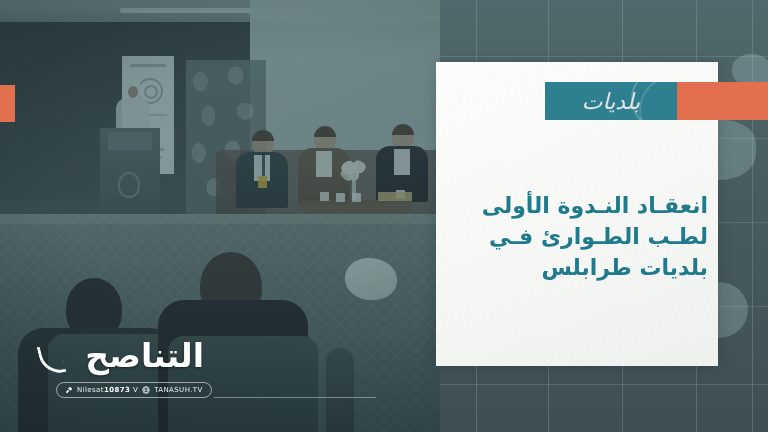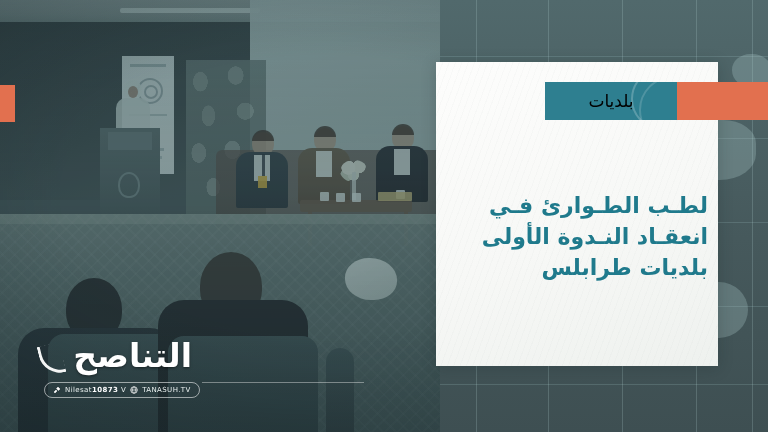--- a/index.html
+++ b/index.html
@@ -144,42 +144,42 @@
 
   
   .badge-row{position:absolute;left:545px;top:82px;height:38px;display:flex;align-items:stretch;}
   .badge{position:relative;min-width:100px;height:38px;background:#2e7f90;
     display:flex;align-items:center;justify-content:center;overflow:hidden;
     padding:0 16px;}
   .badge-arc{position:absolute;right:-16px;top:-14px;width:58px;height:58px;
     border:2px solid rgba(255,255,255,.22);border-radius:50%;}
   .badge-arc2{position:absolute;right:-30px;top:-6px;width:64px;height:64px;
     border:2px solid rgba(255,255,255,.16);border-radius:50%;}
-  .badge-text{position:relative;color:#000000;font-size:17px;direction:rtl;letter-spacing:.3px;z-index:2;}
+  .badge-text{position:relative;color:#e5e5e5;font-size:22px;direction:rtl;letter-spacing:.3px;z-index:2;font-style:italic;}
   .badge-bar{width:132px;height:38px;background:#e2704f;}
 
   
   .left-accent{position:absolute;left:0;top:85px;width:15px;height:37px;background:#e2704f;}
 
   
   .headline{position:absolute;right:60px;top:190px;width:266px;
     direction:rtl;text-align:right;color:#1f7a8c;
     font-size:22px;line-height:1.42;font-weight:bold;letter-spacing:.2px;}
   .headline div{white-space:nowrap;}
 
   
   .logo-block{position:absolute;left:40px;top:336px;width:200px;height:72px;}
   .logo-mark{position:absolute;left:0;top:0;width:152px;height:44px;}
-  .logo-word{position:absolute;left:18px;top:-2px;width:134px;height:44px;
+  .logo-word{position:absolute;left:30px;top:-2px;width:134px;height:44px;
     color:#ffffff;font-size:33px;direction:rtl;text-align:right;line-height:44px;
     text-shadow:0 1px 3px rgba(0,0,0,.45);font-weight:bold;letter-spacing:-1px;}
   .logo-leaf{position:absolute;left:0px;top:8px;width:20px;height:28px;
     border-left:3px solid #ffffff;border-bottom:3px solid #ffffff;
     border-radius:0 0 0 22px;transform:rotate(-14deg);opacity:.95;}
-  .logo-strip{position:absolute;left:4px;top:46px;width:320px;height:16px;display:flex;align-items:flex-start;}
+  .logo-strip{position:absolute;left:16px;top:46px;width:320px;height:16px;display:flex;align-items:flex-end;}
   .strip-pill{display:flex;align-items:center;gap:4px;height:14px;padding:0 8px;
     border:1px solid rgba(255,255,255,.55);border-radius:8px;}
   .strip-line{flex:1;height:1px;background:rgba(255,255,255,.38);margin-left:2px;}
   .strip-txt{color:#eaf1f0;font-size:7px;letter-spacing:.4px;white-space:nowrap;}
   .strip-txt b{color:#ffffff;}
   .sat-icon{width:8px;height:8px;color:#fff;}
   .globe-icon{width:8px;height:8px;}
 </style>
 </head>
 <body>
@@ -311,22 +311,22 @@
       <span class="badge-arc"></span>
       <span class="badge-arc2"></span>
       <span class="badge-text">بلديات</span>
     </div>
     <div class="badge-bar"></div>
   </div>
 
   <div class="left-accent"></div>
 
   <div class="headline">
+    <div>انعقـاد النـدوة الأولى</div>
     <div>لطـب الطـوارئ فـي</div>
-    <div>انعقـاد النـدوة الأولى</div>
     <div>بلديات طرابلس</div>
   </div>
 
   <div class="logo-block">
     <div class="logo-mark">
       <span class="logo-leaf"></span>
       <span class="logo-word">التناصح</span>
     </div>
     <div class="logo-strip">
       <span class="strip-pill">

